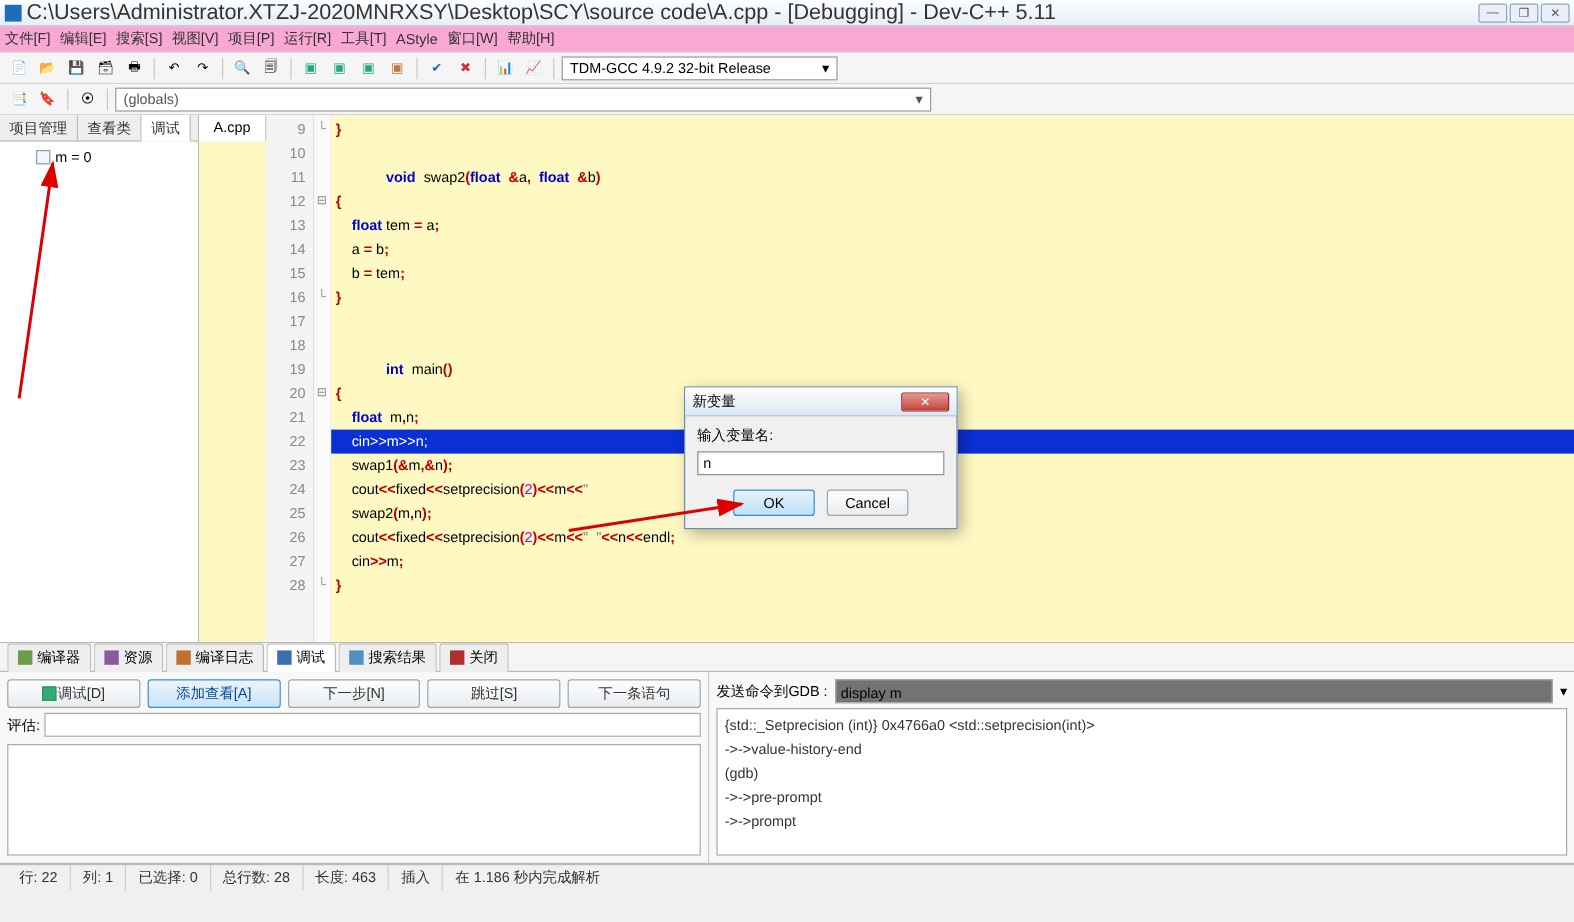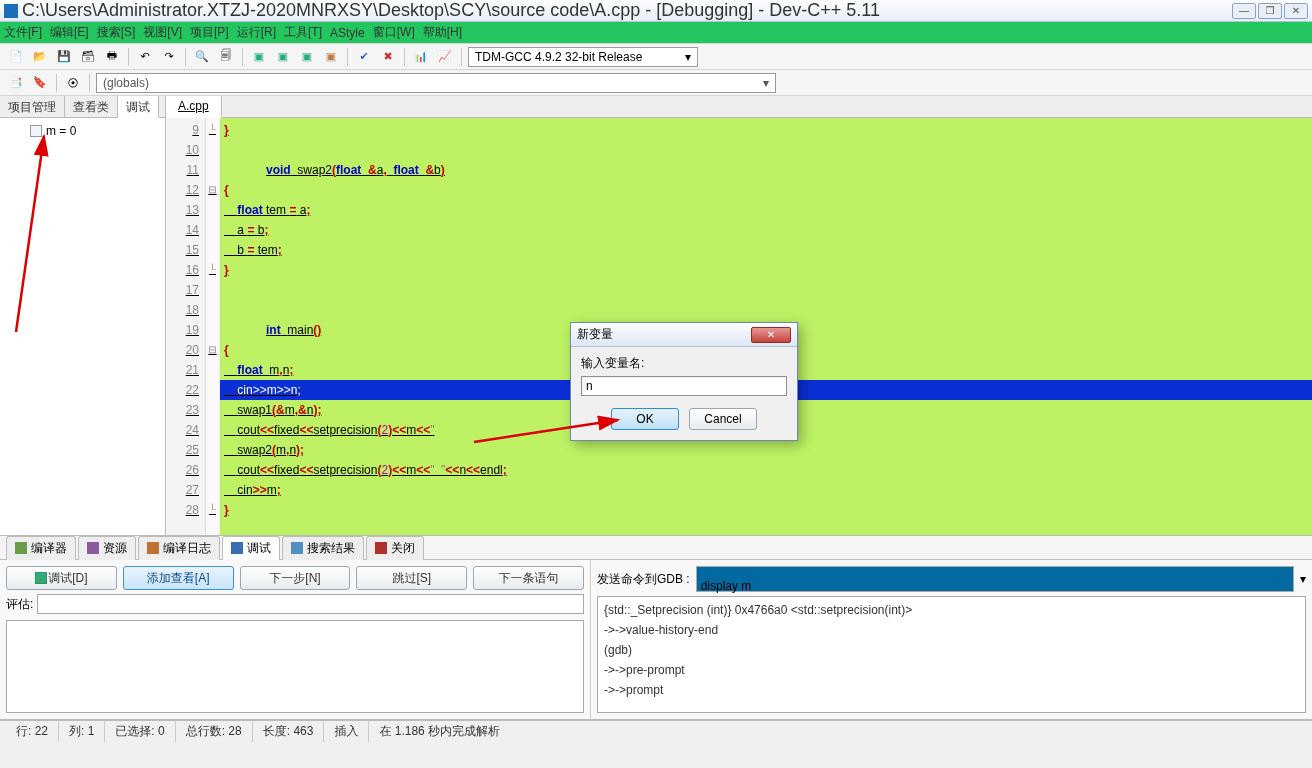--- a/index.html
+++ b/index.html
@@ -2,37 +2,37 @@
 <html><head>
 <meta charset="utf-8">
 <style>
 * { box-sizing: border-box; margin: 0; padding: 0; font-family: "Microsoft YaHei", Tahoma, sans-serif; font-size: 12px; }
 body { width: 1312px; height: 768px; background: #f0f0f0; overflow: hidden; position: relative; }
 .titlebar { height: 22px; background: linear-gradient(#fdfefe,#e6eef7); border-bottom: 1px solid #b5c4d6; display: flex; align-items: center; padding: 0 4px; }
 .titlebar .icon { width: 14px; height: 14px; background: #1a6fb8; margin-right: 4px; }
 .titlebar .title { flex: 1; color: #333; font-size: 18px; }
 .winbtns { display: flex; gap: 2px; }
 .winbtns span { width: 24px; height: 16px; border: 1px solid #8aa4c2; background: #e8eff7; border-radius: 2px; display: flex; align-items: center; justify-content: center; font-size: 10px; color: #555; }
-.menubar { height: 22px; background: #22c55e; border-bottom: 1px solid #d4d4d4; display: flex; align-items: center; padding: 0 4px; gap: 8px; }
+.menubar { height: 22px; background: #f9a8d4; border-bottom: 1px solid #d4d4d4; display: flex; align-items: center; padding: 0 4px; gap: 8px; }
 .menubar span { color: #333; cursor: default; }
 .toolbar { height: 26px; background: #f5f5f5; border-bottom: 1px solid #d4d4d4; display: flex; align-items: center; padding: 2px 6px; gap: 4px; }
 .tbtn { width: 20px; height: 20px; border: 1px solid transparent; display: inline-flex; align-items: center; justify-content: center; font-size: 11px; }
 .tdiv { width: 1px; height: 18px; background: #c8c8c8; margin: 0 2px; }
 .compiler { height: 20px; border: 1px solid #999; background: #fff; font-family: Consolas, monospace; font-size: 12px; padding: 0 6px; min-width: 230px; display: flex; align-items: center; }
 .toolbar2 { height: 26px; background: #f5f5f5; border-bottom: 1px solid #d4d4d4; display: flex; align-items: center; padding: 2px 6px; gap: 4px; }
 .globals { height: 20px; border: 1px solid #999; background: #fff; font-family: Consolas, monospace; font-size: 12px; padding: 0 6px; min-width: 680px; display: flex; align-items: center; color: #555; }
 .main { display: flex; height: 440px; border-bottom: 1px solid #bbb; }
 .sidebar { width: 166px; background: #fff; border-right: 1px solid #bbb; display: flex; flex-direction: column; }
 .sidetabs { height: 22px; display: flex; background: #eee; border-bottom: 1px solid #bbb; }
 .sidetab { padding: 3px 8px; border-right: 1px solid #bbb; color: #333; }
 .sidetab.active { background: #fff; border-bottom: 1px solid #fff; margin-bottom: -1px; }
 .sidebody { flex: 1; padding: 4px 6px; position: relative; }
 .treeitem { display: flex; align-items: center; gap: 4px; padding: 2px 0 2px 24px; }
 .treeitem .ticon { width: 12px; height: 12px; border: 1px solid #999; background: #eef6ff; }
-.editor { flex: 1; display: flex; flex-direction: column; background: #bef264; text-decoration: underline; }
+.editor { flex: 1; display: flex; background: #fef9c3; }
 .edtabs { height: 22px; display: flex; background: #eee; border-bottom: 1px solid #bbb; }
 .edtab { padding: 3px 12px; border-right: 1px solid #bbb; background: #fff; border-bottom: 1px solid #fff; margin-bottom: -1px; }
 .code { flex: 1; display: flex; font-family: Consolas, "Courier New", monospace; font-size: 14px; line-height: 20px; overflow: hidden; }
 .gutter { width: 40px; background: #f4f4f4; border-right: 1px solid #ddd; text-align: right; padding: 2px 6px 2px 2px; color: #888; }
 .fold { width: 14px; background: #fafafa; border-right: 1px solid #eee; padding: 2px 0; color: #888; text-align: center; }
 .src { flex: 1; padding: 2px 0; white-space: pre; position: relative; }
 .src .line { height: 20px; padding-left: 4px; }
 .src .hl { background: #0a2fd4; color: #fff; }
 .kw { color: #0000c8; font-weight: bold; margin-left: 42px; }
 .typ { color: #0000c8; font-weight: bold; }
@@ -51,21 +51,21 @@
 .dpleft { width: 590px; padding: 6px; display: flex; flex-direction: column; gap: 4px; }
 .btnrow { display: flex; gap: 6px; }
 .dbgbtn { flex: 1; height: 24px; border: 1px solid #9aa7b5; background: linear-gradient(#fefefe,#e8ecef); border-radius: 3px; display: flex; align-items: center; justify-content: center; gap: 1px; color: #333; }
 .dbgbtn.blue { border-color: #3b8fd5; background: linear-gradient(#eaf4fd,#c9e4f9); color: #0a4a8a; }
 .dbgbtn .bi { width: 12px; height: 12px; }
 .evalrow { display: flex; align-items: center; gap: 4px; text-align: right; }
 .evalinput { flex: 1; height: 20px; border: 1px solid #aaa; background: #fff; }
 .evalarea { flex: 1; border: 1px solid #aaa; background: #fff; margin-top: 2px; }
 .dpright { flex: 1; padding: 6px; display: flex; flex-direction: column; border-left: 1px solid #ccc; }
 .gdbrow { display: flex; align-items: center; gap: 6px; }
-.gdbinput { flex: 1; height: 20px; border: 1px solid #aaa; background: #0369a1; padding: 12px 4px; display: flex; align-items: flex-start; }
+.gdbinput { flex: 1; height: 20px; border: 1px solid #aaa; background: #737373; padding: 0 4px; display: flex; align-items: flex-end; }
 .gdblog { flex: 1; border: 1px solid #aaa; background: #fff; margin-top: 4px; padding: 6px; font-family: Tahoma; color: #333; overflow: hidden; }
 .gdblog div { margin-bottom: 6px; }
 .statusbar { height: 22px; background: #f0f0f0; border-top: 1px solid #bbb; display: flex; align-items: center; padding: 0 6px; gap: 0; }
 .statusbar span { border-right: 1px solid #ccc; padding: 0 10px; color: #333; height: 100%; display: inline-flex; align-items: center; }
 .dialog { position: absolute; left: 570px; top: 322px; width: 228px; background: #f0f0f0; border: 1px solid #6b8aae; box-shadow: 4px 4px 12px rgba(0,0,0,0.3); }
 .dlgtitle { height: 24px; background: linear-gradient(#fdfefe,#dce7f3); border-bottom: 1px solid #b5c4d6; display: flex; align-items: center; padding: 0 6px; }
 .dlgtitle .t { flex: 1; }
 .dlgclose { width: 40px; height: 16px; background: linear-gradient(#e79995,#c5433d); border: 1px solid #8e2b27; border-radius: 2px; color: #fff; display: flex; align-items: center; justify-content: center; font-size: 10px; }
 .dlgbody { padding: 8px 10px 10px 10px; }
 .dlginput { width: 100%; height: 20px; border: 1px solid #919191; background: #fff; padding: 0 4px; margin-top: 4px; display: flex; align-items: center; box-shadow: inset 1px 1px 2px rgba(0,0,0,0.08); }

